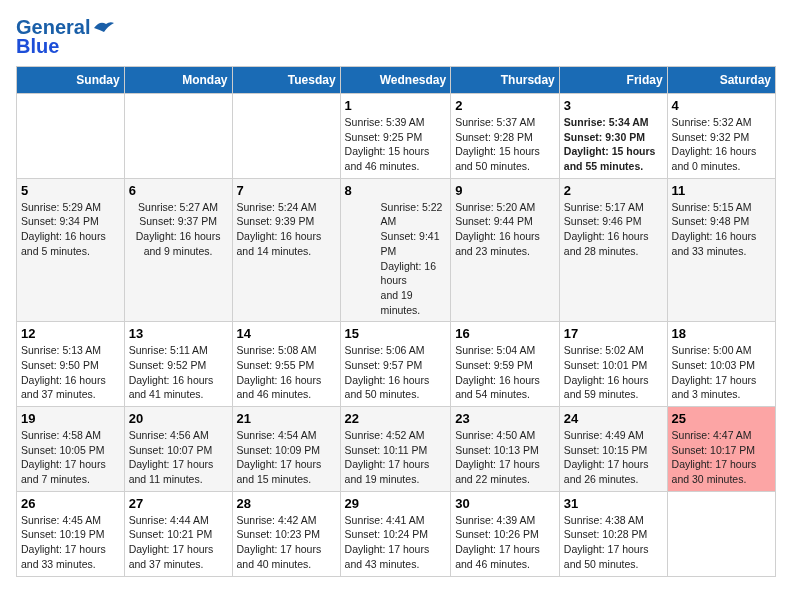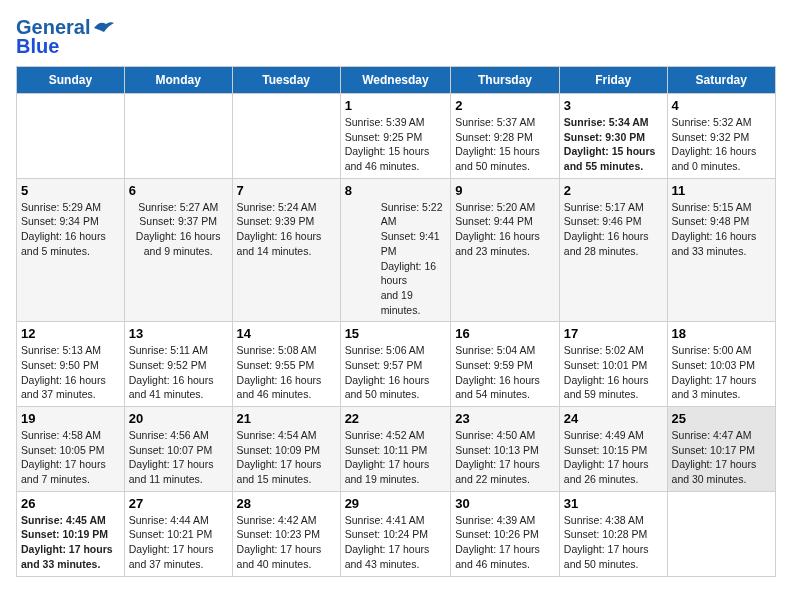--- a/index.html
+++ b/index.html
@@ -36,21 +36,21 @@
     }
     table {
       width: 100%;
       border-collapse: collapse;
       font-size: 11px;
     }
     thead tr th {
       background-color: #1a6bb5;
       color: #fff;
       padding: 6px 4px;
-      text-align: center;
+      text-align: right;
       font-size: 12px;
       font-weight: bold;
       border: 1px solid #ccc;
     }
     tbody tr td {
       border: 1px solid #d0d0d0;
       vertical-align: top;
       padding: 4px;
       width: 113px;
       min-height: 80px;
@@ -275,32 +275,32 @@
 Daylight: 17 hours
 and 22 minutes.</div>
         </td>
         <td style="background: rgb(245, 245, 245);">
           <span class="day-num">24</span>
           <div class="day-info" style="white-space: pre-line;">Sunrise: 4:49 AM
 Sunset: 10:15 PM
 Daylight: 17 hours
 and 26 minutes.</div>
         </td>
-        <td style="background: #e5e5e5; margin-left: 20px;">
+        <td style="background: #fca5a5; margin-left: 20px;">
           <span class="day-num">25</span>
           <div class="day-info" style="white-space: pre-line;">Sunrise: 4:47 AM
 Sunset: 10:17 PM
 Daylight: 17 hours
 and 30 minutes.</div>
         </td>
       </tr>
       <tr>
         <td>
           <span class="day-num">26</span>
-          <div class="day-info" style="white-space: pre-line; font-weight: bold;">Sunrise: 4:45 AM
+          <div class="day-info" style="white-space: pre-line;">Sunrise: 4:45 AM
 Sunset: 10:19 PM
 Daylight: 17 hours
 and 33 minutes.</div>
         </td>
         <td>
           <span class="day-num">27</span>
           <div class="day-info" style="white-space: pre-line;">Sunrise: 4:44 AM
 Sunset: 10:21 PM
 Daylight: 17 hours
 and 37 minutes.</div>

